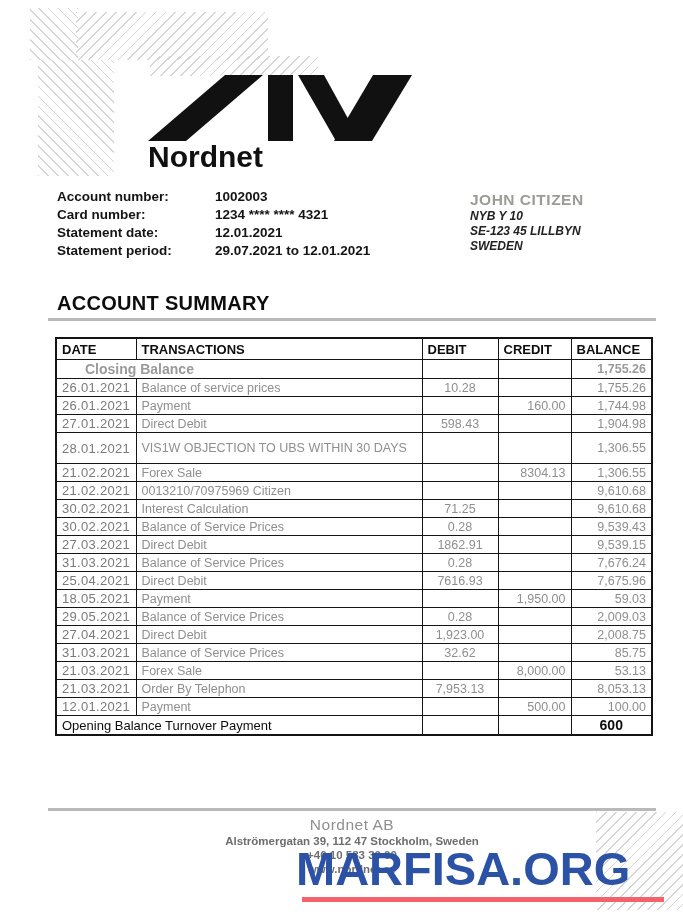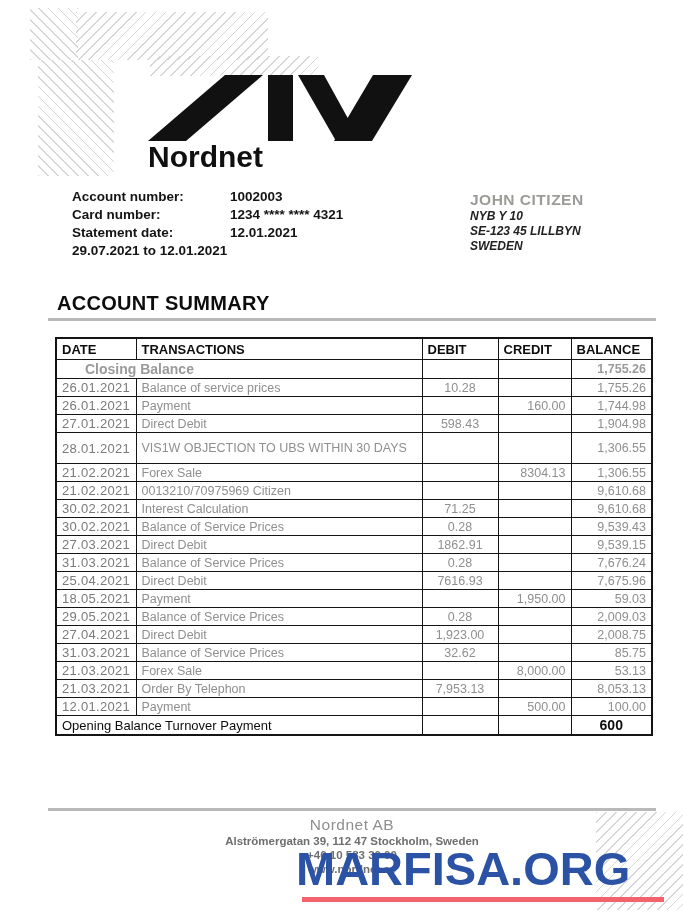--- a/index.html
+++ b/index.html
@@ -12,21 +12,21 @@
   
   .hatch-back { background:repeating-linear-gradient(45deg,#d6d6d6 0,#d6d6d6 1.2px,transparent 1.2px,transparent 7px); }
   .hatch-fwd  { background:repeating-linear-gradient(135deg,#d6d6d6 0,#d6d6d6 1.2px,transparent 1.2px,transparent 7px); }
 
   
   .logo-mark { left:148px; top:74px; width:264px; height:68px; }
   .logo-text { left:148px; top:140px; width:264px; text-align:left;
     font-size:30px; font-weight:700; color:#101010; letter-spacing:0px; }
 
   
-  .stmt-info { left:72px; top:188px; }
+  .stmt-info { left:57px; top:188px; }
   .stmt-row { display:flex; line-height:18px; font-size:13.5px; }
   .stmt-label { width:158px; font-weight:700; color:#141414; }
   .stmt-value { font-weight:600; color:#141414; }
 
   
   .recipient { left:470px; top:191px; }
   .recipient-name { font-size:15.5px; font-weight:700; color:#9b9b97; letter-spacing:0.5px; }
   .recipient-line { font-size:12px; font-weight:600; color:#222; line-height:15px;font-style:italic; }
 
   
@@ -90,20 +90,21 @@
   </div>
   <div class="stmt-row">
     <span class="stmt-label">Card number:</span>
     <span class="stmt-value">1234 **** **** 4321</span>
   </div>
   <div class="stmt-row">
     <span class="stmt-label">Statement date:</span>
     <span class="stmt-value">12.01.2021</span>
   </div>
   <div class="stmt-row">
+    <span class="stmt-label">Statement period:</span>
     <span class="stmt-value">29.07.2021 to 12.01.2021</span>
   </div>
 </div>
 
 <div class="abs recipient">
   <div class="recipient-name">JOHN CITIZEN</div>
   <div class="recipient-line">NYB Y 10</div>
   <div class="recipient-line">SE-123 45 LILLBYN</div>
   <div class="recipient-line">SWEDEN</div>
 </div>

